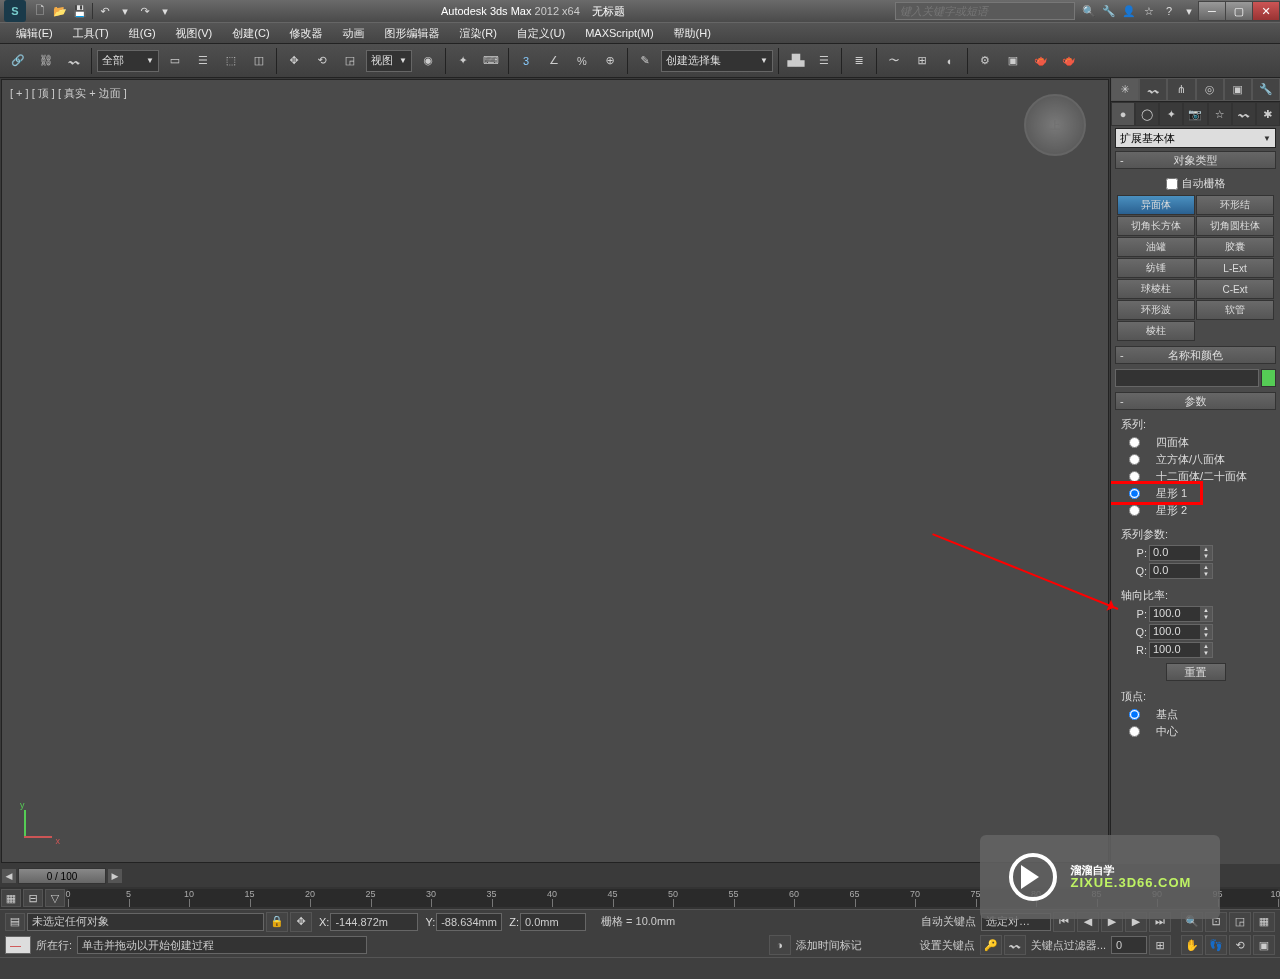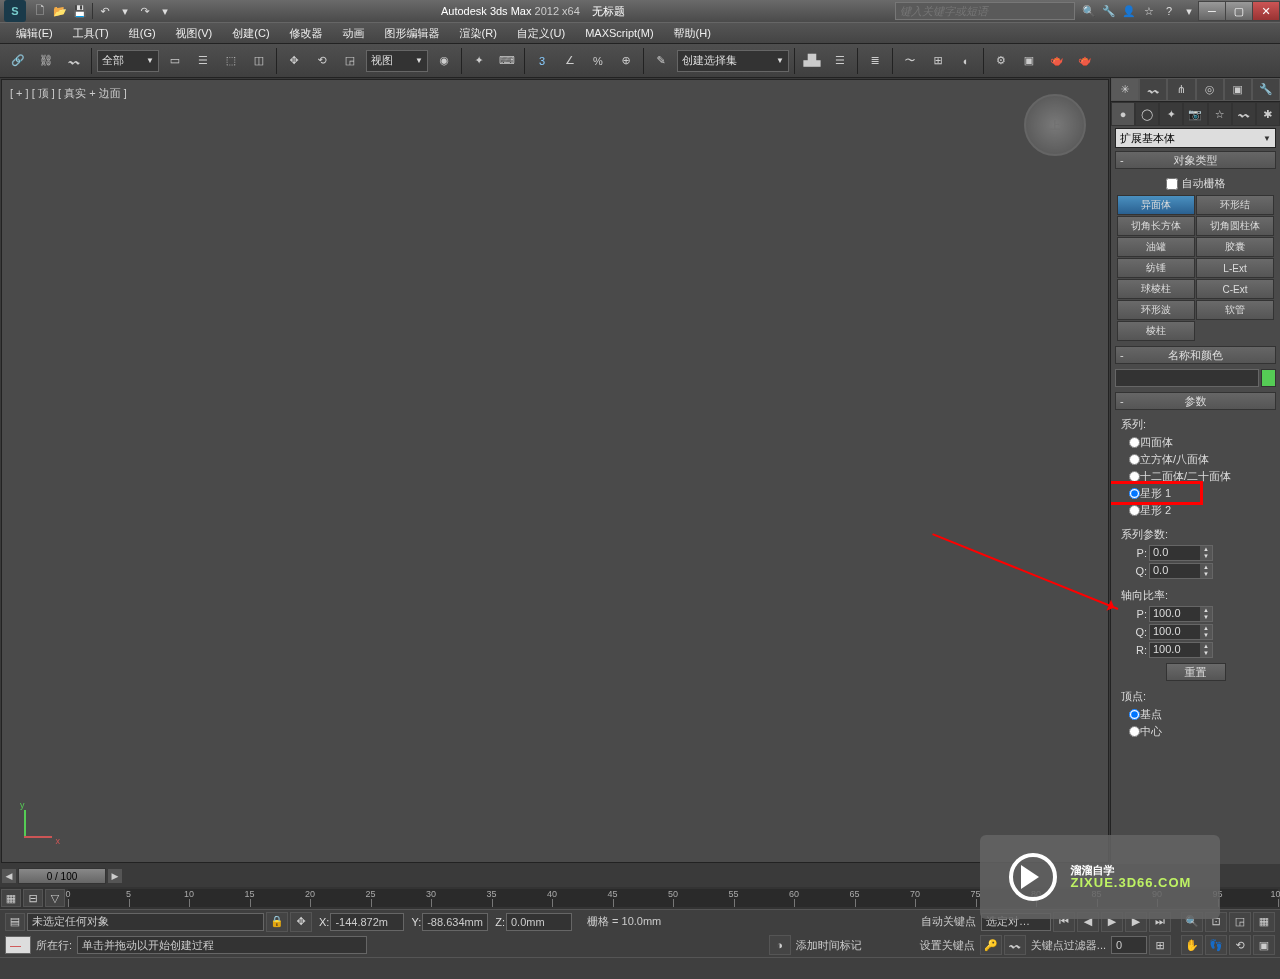--- a/index.html
+++ b/index.html
@@ -57,21 +57,21 @@
 .rollout-body { padding:4px 6px; color:#ddd; }
 .auto-grid { display:flex; align-items:center; justify-content:center; gap:4px; padding:2px 0 4px; }
 .auto-grid input { width:12px; height:12px; }
 .type-grid { display:grid; grid-template-columns:1fr 1fr; gap:1px; }
 .type-btn { height:20px; background:linear-gradient(#6a6a6a,#555); border:1px solid #333; color:#ddd; display:flex; align-items:center; justify-content:center; font-size:10px; }
 .type-btn.active { background:linear-gradient(#4a90c0,#2a6090); }
 .name-row { display:flex; gap:2px; padding:4px; }
 .name-row input[type=text] { flex:1; height:18px; background:#333; border:1px solid #666; }
 .swatch { width:18px; height:18px; background:#5c5; border:1px solid #333; }
 .param-label { padding:2px 0 2px 4px; }
-.radio-row { display:flex; align-items:center; gap:0; padding:1px 0 1px 12px; }
+.radio-row { display:flex; align-items:center; gap:16px; padding:1px 0 1px 12px; }
 .radio-row input { width:11px; height:11px; }
 .spin-row { display:flex; align-items:center; padding:1px 0 1px 14px; gap:2px; }
 .spin-row .lab { width:16px; text-align:right; }
 .spin { display:flex; background:#333; border:1px solid #666; height:16px; width:64px; color:#ddd; }
 .spin span { flex:1; padding:0 3px; }
 .spin .arrows { width:12px; display:flex; flex-direction:column; background:#555; }
 .spin .arrows div { flex:1; font-size:6px; text-align:center; line-height:6px; }
 .reset-btn { margin:4px auto; width:60px; height:18px; background:linear-gradient(#6a6a6a,#555); border:1px solid #333; color:#ddd; display:flex; align-items:center; justify-content:center; }
 
 
@@ -153,21 +153,21 @@
       <span class="arrow">▼</span>
     </div>
   <div class="tb-btn">▭</div>
   <div class="tb-btn">☰</div>
   <div class="tb-btn">⬚</div>
   <div class="tb-btn">◫</div>
   <div class="tb-sep"></div>
   <div class="tb-btn">✥</div>
   <div class="tb-btn">⟲</div>
   <div class="tb-btn">◲</div>
-  <div class="tb-combo" style="width:62px">
+  <div class="tb-combo" style="width:46px">
       <span>视图</span>
       <span class="arrow">▼</span>
     </div>
   <div class="tb-btn">◉</div>
   <div class="tb-sep"></div>
   <div class="tb-btn">✦</div>
   <div class="tb-btn">⌨</div>
   <div class="tb-sep"></div>
   <div class="tb-btn">
       <span style="color:#8cf">3</span>
@@ -421,21 +421,21 @@
       <div class="tlabel" style="left: 100%;">100</div>
     </div>
 </div>
 
 <div class="status1">
   <div class="tb-small">▤</div>
   <div class="st-box" style="width:237px">未选定任何对象</div>
   <div class="st-btn">🔒</div>
   <div class="st-btn">✥</div>
   <span class="coord-lab">X:</span>
-    <div class="st-box" style="width:74px">-144.872m</div>
+    <div class="st-box" style="width:88px">-144.872m</div>
   <span class="coord-lab">Y:</span>
     <div class="st-box" style="width:66px">-88.634mm</div>
   <span class="coord-lab">Z:</span>
     <div class="st-box" style="width:66px">0.0mm</div>
   <span class="st-txt" style="margin-left:14px">栅格 = 10.0mm</span>
   <div style="flex:1"></div>
   <span class="st-txt">自动关键点</span>
   <div class="st-box" style="width:70px">选定对…</div>
   <div class="st-btn">⏮</div>
   <div class="st-btn">◀</div>

